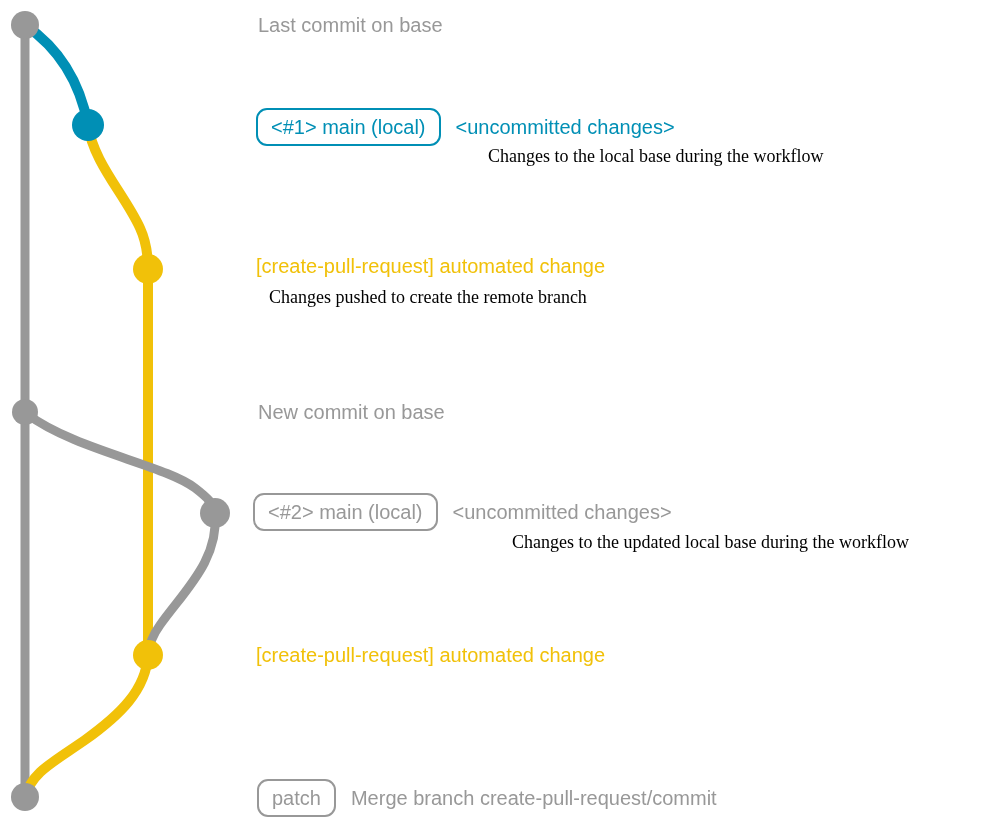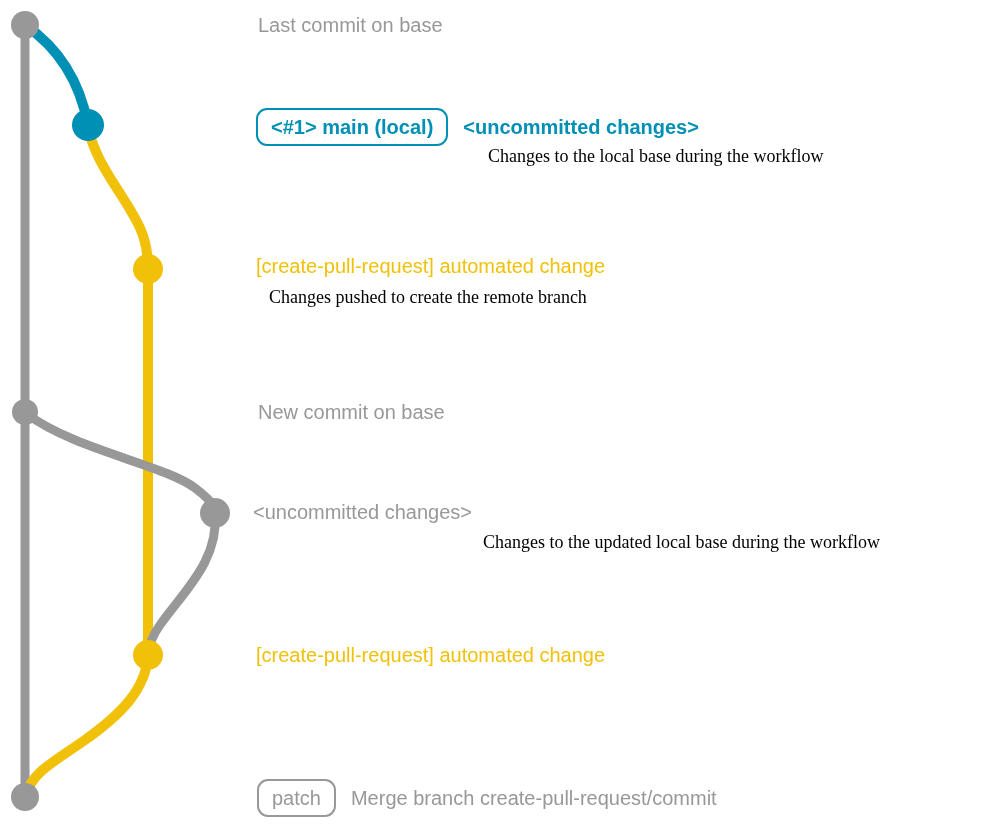--- a/index.html
+++ b/index.html
@@ -33,21 +33,21 @@
     line-height: 1.1;
   }
   .serif {
     font-family: "Liberation Serif", serif;
     font-size: 18px;
     color: var(--text_black);
     line-height: 1.1;
     text-align: center;
   }
   .c-gray   { color: var(--base_gray); }
-  .c-blue   { color: var(--local_blue); font-weight: bold; }
+  .c-blue   { color: var(--local_blue); }
   .c-yellow { color: var(--patch_yellow); }
   .badge {
     display: inline-block;
     border: 2px solid currentColor;
     border-radius: 11px;
     padding: 6px 13px;
     font-size: 20px;
     line-height: 1.1;
   }
   .gap15 { gap: 15px; }
@@ -95,23 +95,24 @@
     <span class="sans c-blue">&lt;uncommitted changes&gt;</span>
   </div>
   <div class="pos serif" style="left:488px; top:157px">Changes to the local base during the workflow</div>
 
   <div class="pos sans c-yellow" style="left:256px; top:266px">[create-pull-request] automated change</div>
   <div class="pos sans c-gray" style="left:258px; top:412px">New commit on base</div>
 
   <div class="pos serif" style="left:269px; top:298px">Changes pushed to create the remote branch</div>
 
   <div class="pos gap15" style="left:253px; top:512px">
+    <span class="badge sans c-gray">&lt;#2&gt; main (local)</span>
     <span class="sans c-gray">&lt;uncommitted changes&gt;</span>
   </div>
-  <div class="pos serif" style="left:483px; top:543px">Changes to the updated local base during the workflow</div>
+  <div class="pos serif" style="left:512px; top:543px">Changes to the updated local base during the workflow</div>
 
   <div class="pos gap15" style="left:256px; top:655px">
     <span class="sans c-yellow">[create-pull-request] automated change</span>
   </div>
 
   <div class="pos gap15" style="left:257px; top:798px">
     <span class="badge sans c-gray">patch</span>
     <span class="sans c-gray">Merge branch create-pull-request/commit</span>
   </div>
 

